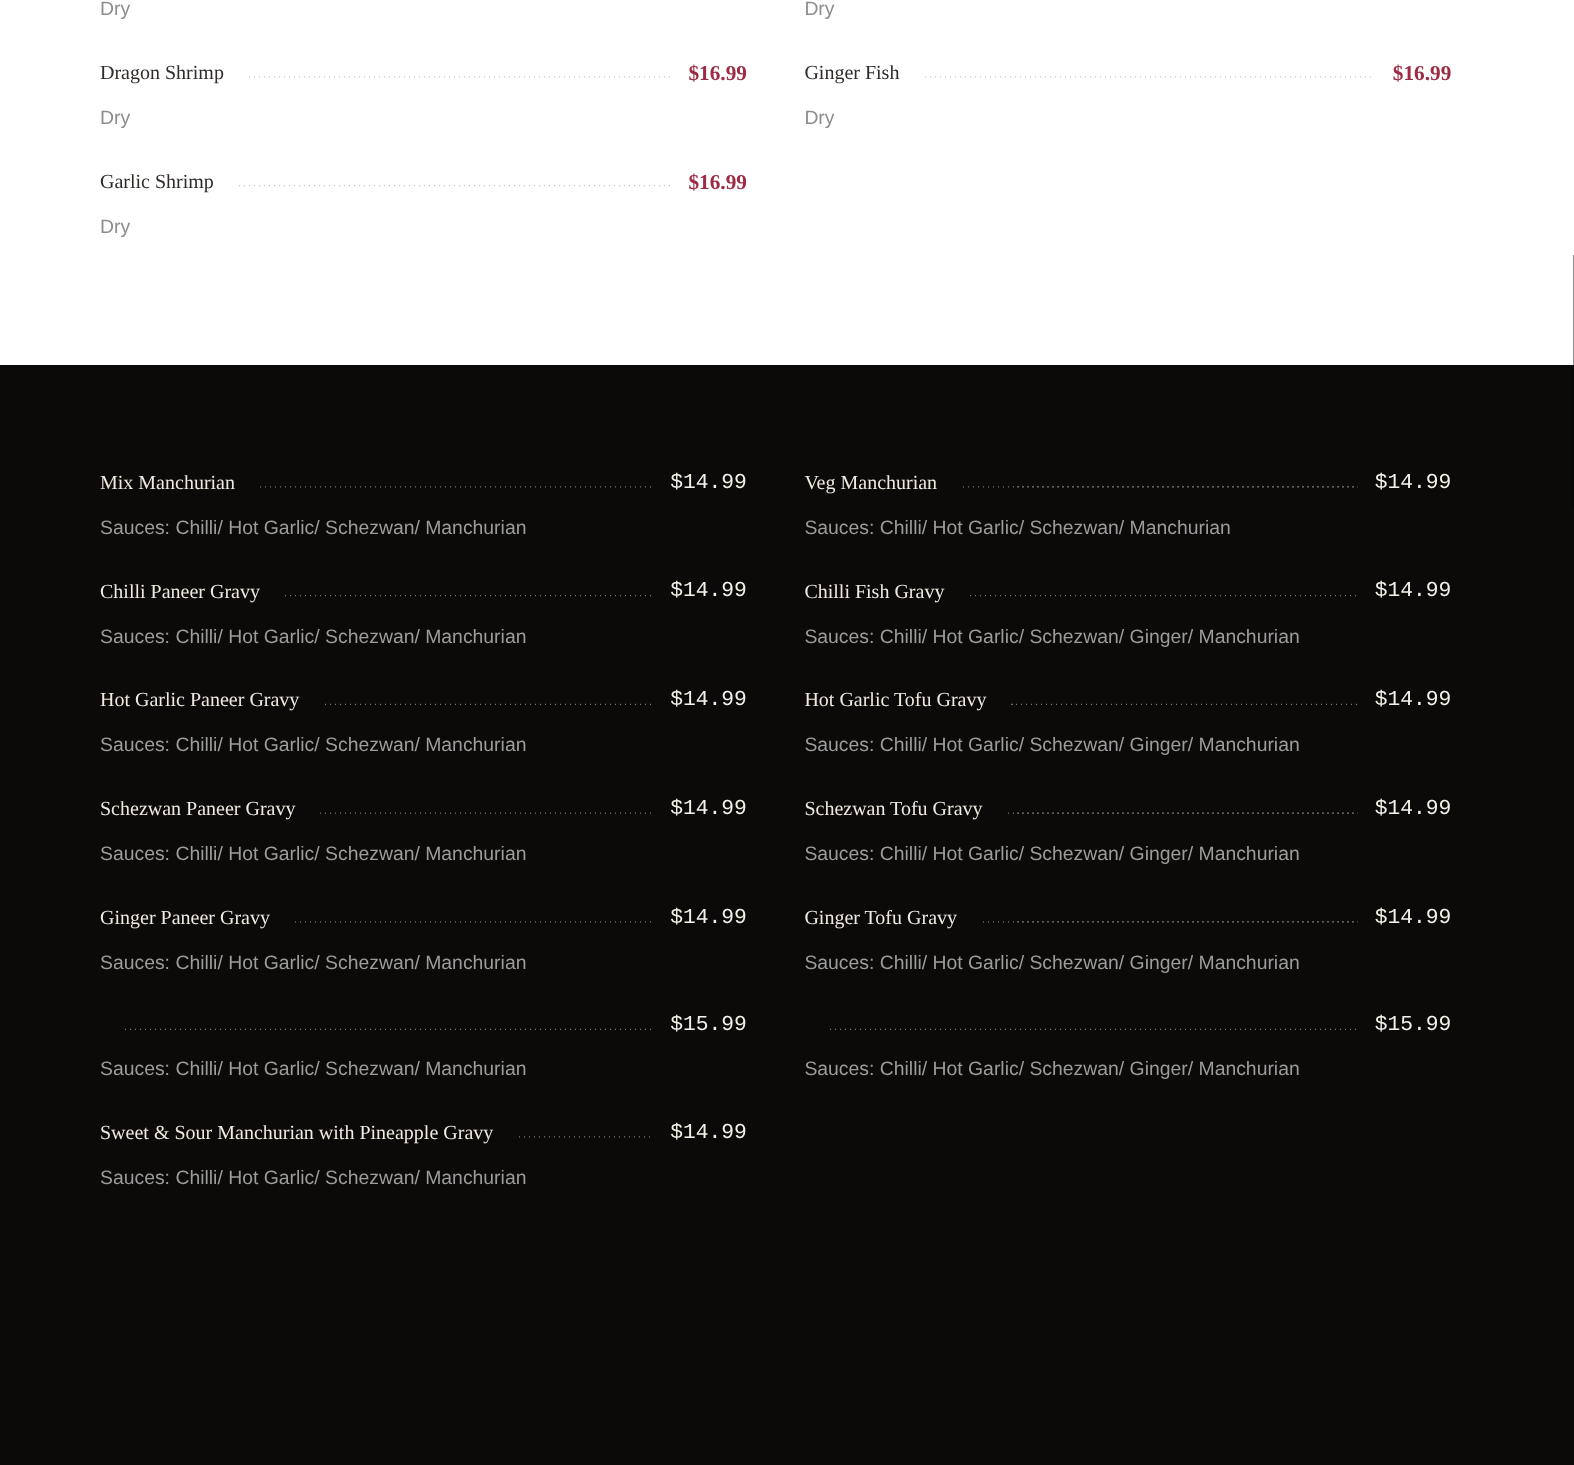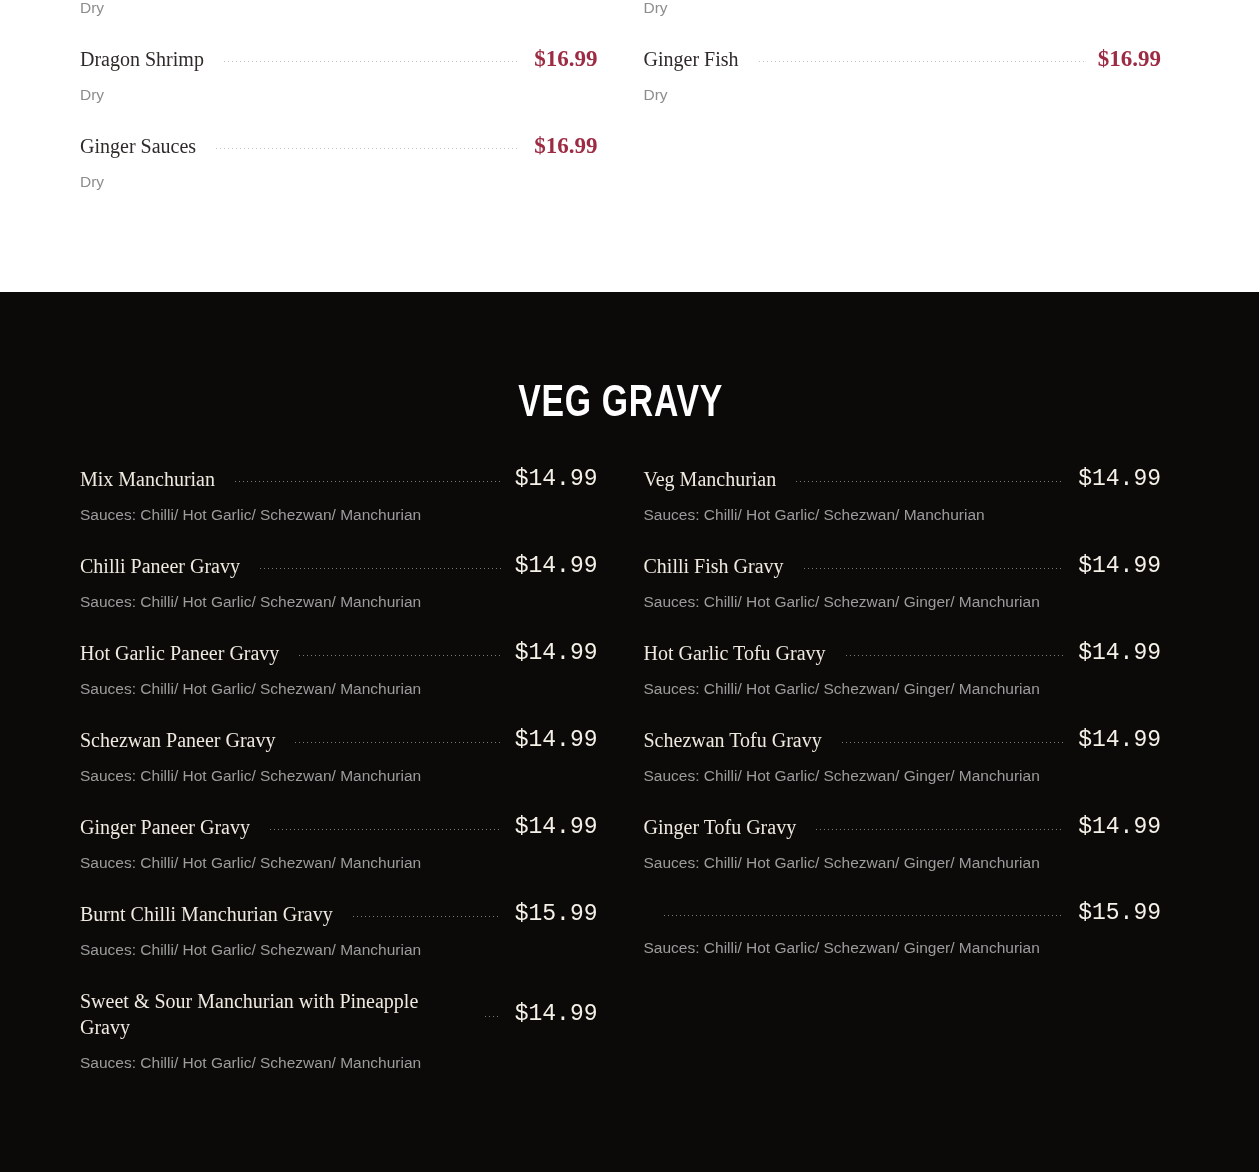--- a/index.html
+++ b/index.html
@@ -61,38 +61,38 @@
     align-items:start;
   }
   .menu-item{margin-bottom:28px;}
   .item-row{
     display:flex;
     align-items:center;
   }
   .item-name{
     font-family:"Liberation Serif","DejaVu Serif",serif;
     font-weight:400;
-    font-size:20px;
+    font-size:16px;
     line-height:26px;
   }
   .leader{
     flex:1 1 auto;
     min-width:16px;
     height:2px;
     align-self:center;
     margin:4px 14px 0 20px;
     background-image:repeating-linear-gradient(to right, currentColor 0 1px, transparent 1px 4px);
     background-size:auto 1px;
     background-repeat:repeat-x;
     background-position:left center;
   }
   .item-price{
     flex:0 0 auto;
     font-family:"Liberation Serif","DejaVu Serif",serif;
-    font-size:23px;
+    font-size:17px;
     line-height:24px;
     white-space:nowrap;
   }
   .item-desc{
     font-size:15.5px;
     line-height:21px;
     margin-top:12px;
   }
   .menu-item.desc-only .item-desc{margin-top:-3px;}
   
@@ -121,21 +121,21 @@
             <div class="menu-item">
               <div class="item-row">
                 <h3 class="item-name">Dragon Shrimp</h3>
                 <span class="leader"></span>
                 <span class="item-price">$16.99</span>
               </div>
               <p class="item-desc">Dry</p>
             </div>
             <div class="menu-item">
               <div class="item-row">
-                <h3 class="item-name">Ginger Sauces</h3>
+                <h3 class="item-name">Garlic Shrimp</h3>
                 <span class="leader"></span>
                 <span class="item-price">$16.99</span>
               </div>
               <p class="item-desc">Dry</p>
             </div>
           </div>
         <div class="col">
             <div class="menu-item desc-only">
               <p class="item-desc">Dry</p>
             </div>
@@ -147,21 +147,20 @@
               </div>
               <p class="item-desc">Dry</p>
             </div>
           </div>
       </div>
     </div>
   </section>
 
   <section class="menu-section dark">
     <div class="container">
-      <h2 class="section-heading"><span class="heading-text">VEG GRAVY</span></h2>
       <div class="columns">
         <div class="col">
             <div class="menu-item">
               <div class="item-row">
                 <h3 class="item-name">Mix Manchurian</h3>
                 <span class="leader"></span>
                 <span class="item-price">$14.99</span>
               </div>
               <p class="item-desc">Sauces: Chilli/ Hot Garlic/ Schezwan/ Manchurian</p>
             </div>
@@ -192,21 +191,20 @@
             <div class="menu-item">
               <div class="item-row">
                 <h3 class="item-name">Ginger Paneer Gravy</h3>
                 <span class="leader"></span>
                 <span class="item-price">$14.99</span>
               </div>
               <p class="item-desc">Sauces: Chilli/ Hot Garlic/ Schezwan/ Manchurian</p>
             </div>
             <div class="menu-item">
               <div class="item-row">
-                <h3 class="item-name">Burnt Chilli Manchurian Gravy</h3>
                 <span class="leader"></span>
                 <span class="item-price">$15.99</span>
               </div>
               <p class="item-desc">Sauces: Chilli/ Hot Garlic/ Schezwan/ Manchurian</p>
             </div>
             <div class="menu-item">
               <div class="item-row">
                 <h3 class="item-name">Sweet &amp; Sour Manchurian with Pineapple Gravy</h3>
                 <span class="leader"></span>
                 <span class="item-price">$14.99</span>

